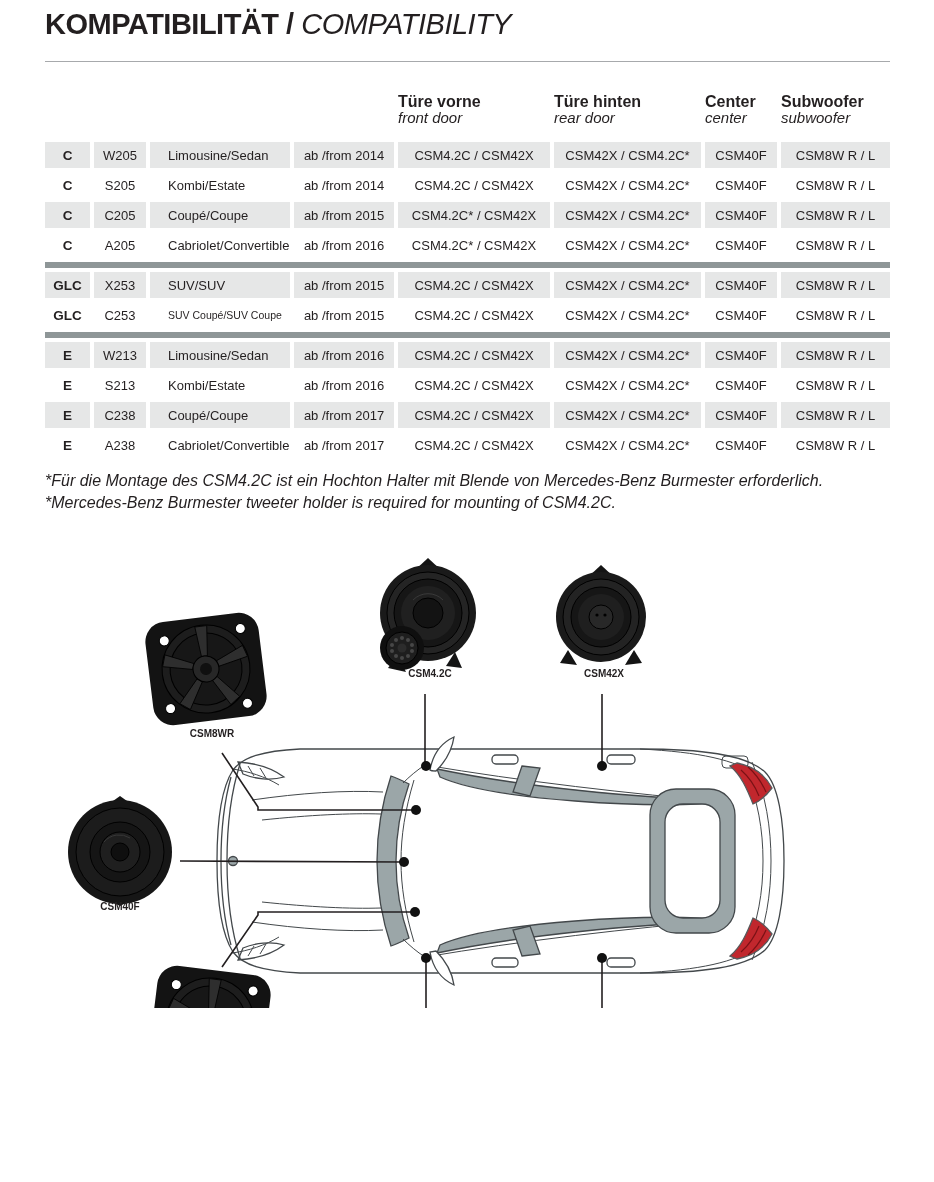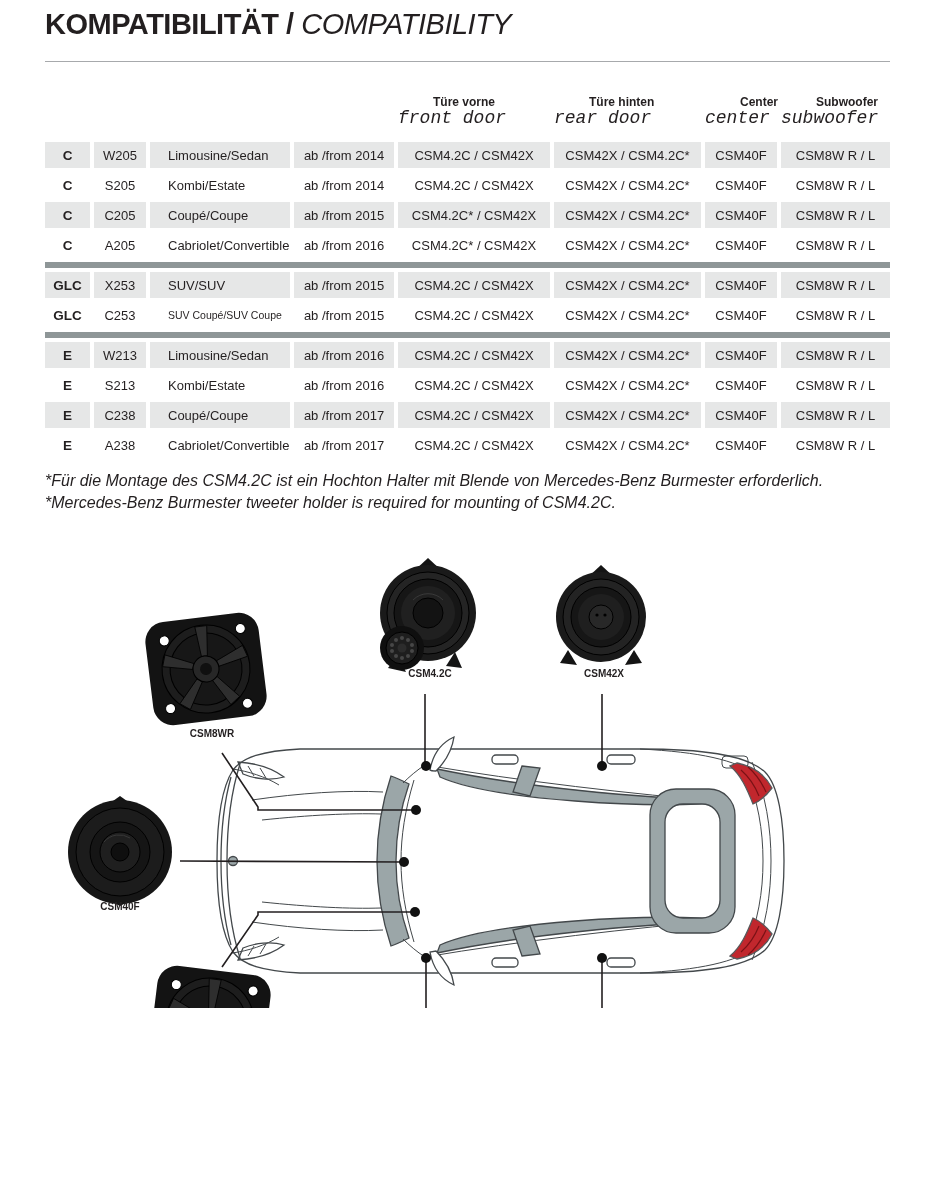--- a/index.html
+++ b/index.html
@@ -10,22 +10,22 @@
   .title{position:absolute;left:45px;top:8px;font-size:29px;letter-spacing:-.5px;white-space:nowrap;}
   .title .de{font-weight:bold;}
   .title .en{font-style:italic;font-weight:normal;}
   .title-rule{position:absolute;left:45px;top:61px;width:845px;height:0;border-top:1.5px solid #a7a9ac;}
 
   
   .tbl{position:absolute;left:45px;top:94px;width:845px;}
   .grid{display:grid;grid-template-columns:45px 52px 140px 100px 152px 147px 72px 109px;column-gap:4px;align-items:center;}
   .thead{height:40px;margin-bottom:8px;align-items:start;}
   .thead .hcell{line-height:16px;}
-  .thead .hde{font-weight:bold;font-size:12px;margin-left:35px;}
-  .thead .hen{font-style:italic;font-size:18px;font-family:Liberation Mono, monospace;}
+  .thead .hde{font-weight:bold;font-size:16px;}
+  .thead .hen{font-style:italic;font-size:15px;}
   .row{height:26px;margin-bottom:4px;font-size:13px;}
   .row>div{height:26px;display:flex;align-items:center;justify-content:center;white-space:nowrap;}
   .row .c-body{justify-content:flex-start;padding-left:18px;}
   .row .c-class{font-weight:bold;font-size:13.5px;}
   .row.shaded>div{background:#e6e7e7;}
   .row .c-body.small{font-size:10.5px;}
   .divider{height:6px;background:#8e9697;margin:0 0 4px 0;}
 
   
   .footnotes{position:absolute;left:45px;top:470px;font-style:italic;font-size:16px;line-height:22px;}

